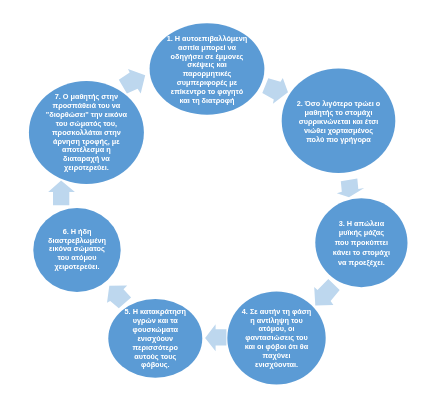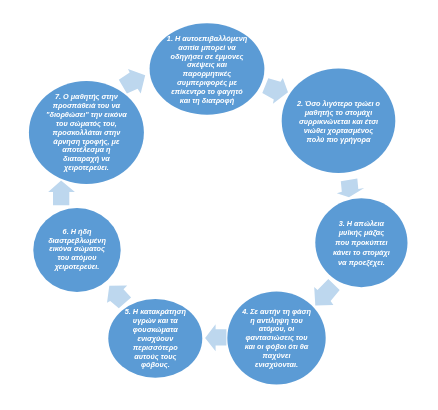--- a/index.html
+++ b/index.html
@@ -1,17 +1,17 @@
 <!DOCTYPE html>
 <html><head>
 <meta charset="utf-8">
 <style>
 html,body{margin:0;padding:0;}
 body{width:438px;height:410px;background:#ffffff;font-family:"Liberation Sans",sans-serif;overflow:hidden;}
-#stage{position:relative;width:438px;height:382px;font-style:italic;}
+#stage{position:relative;width:438px;height:382px;}
 svg{position:absolute;left:0;top:0;}
 .node-text{fill:#ffffff;font-family:"Liberation Sans",sans-serif;font-size:7.3px;font-weight:700;text-anchor:middle;}
 </style>
 </head>
 <body>
 
 <div id="stage">
   <svg width="438" height="410" viewBox="0 0 438 410">
     <g id="arrows">
         <polygon points="288.0,92.3 282.8,78.1 280.5,81.8 268.3,78.3 262.3,93.1 273.8,99.5 272.9,103.7" fill="#BDD7EE"></polygon>

